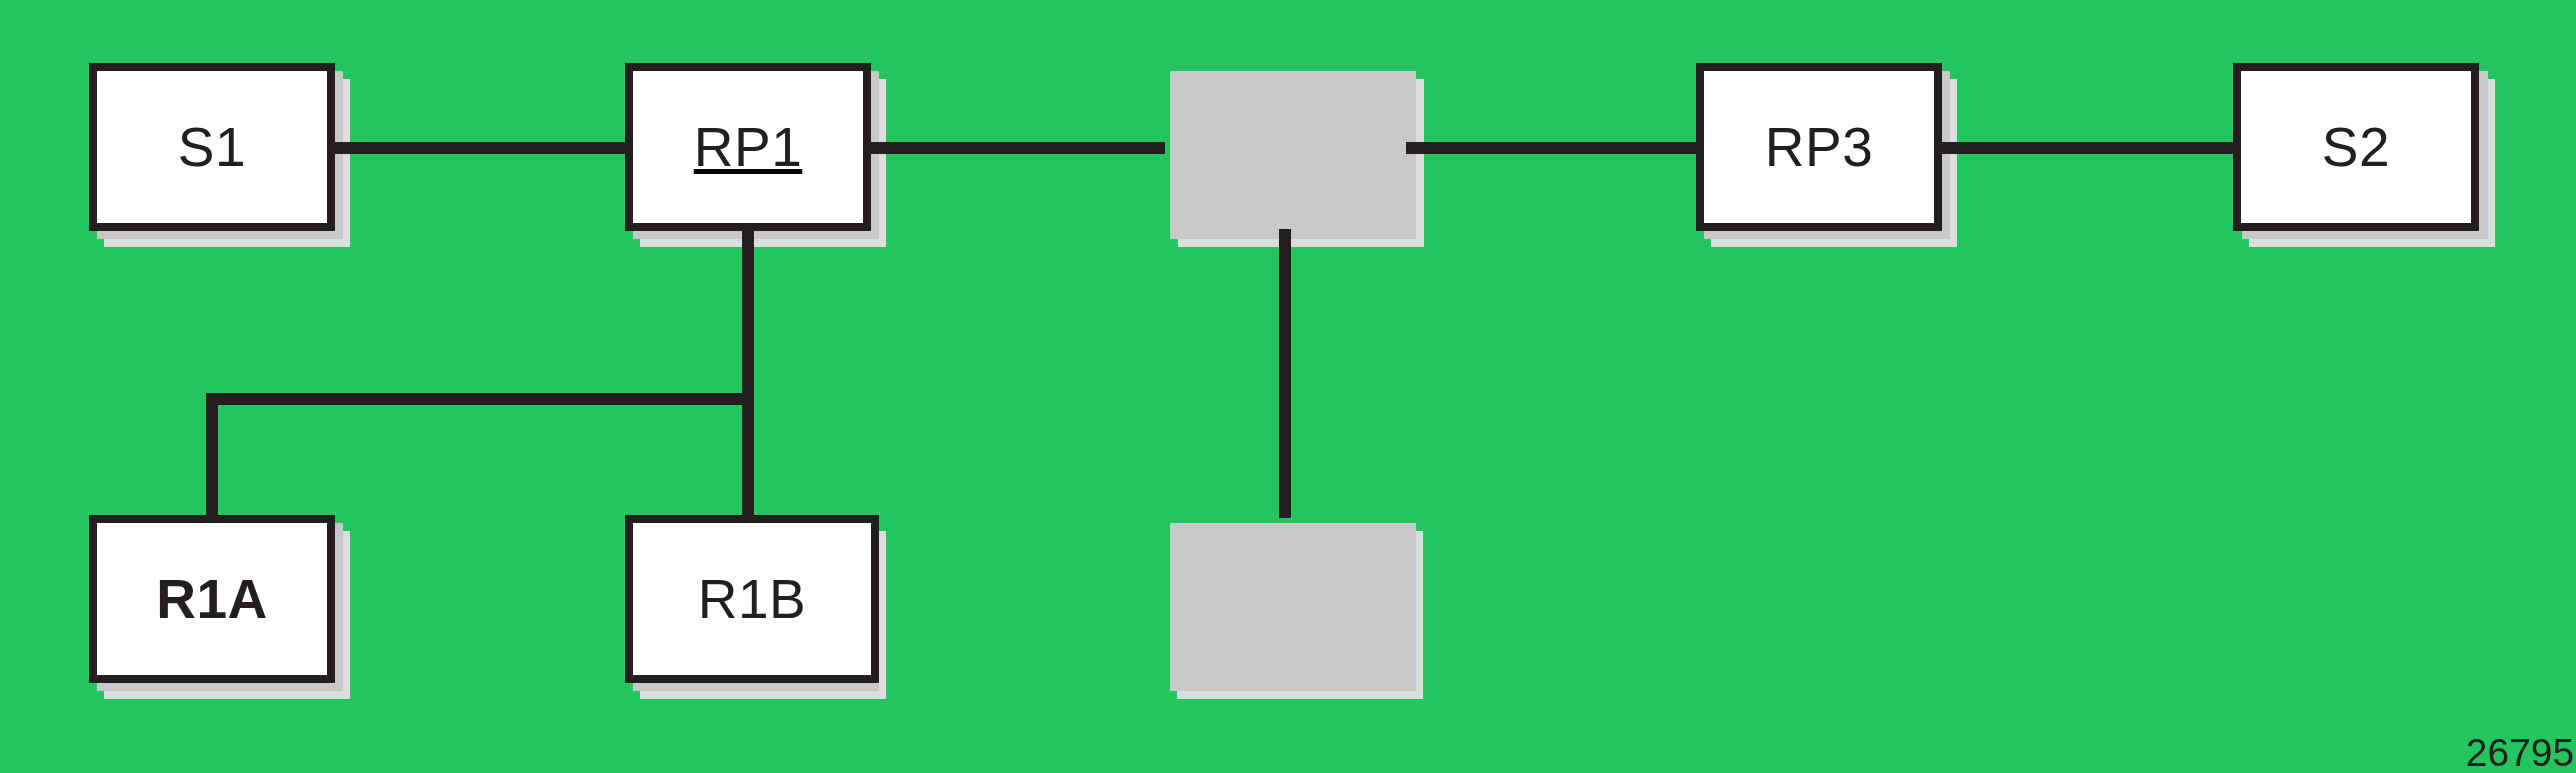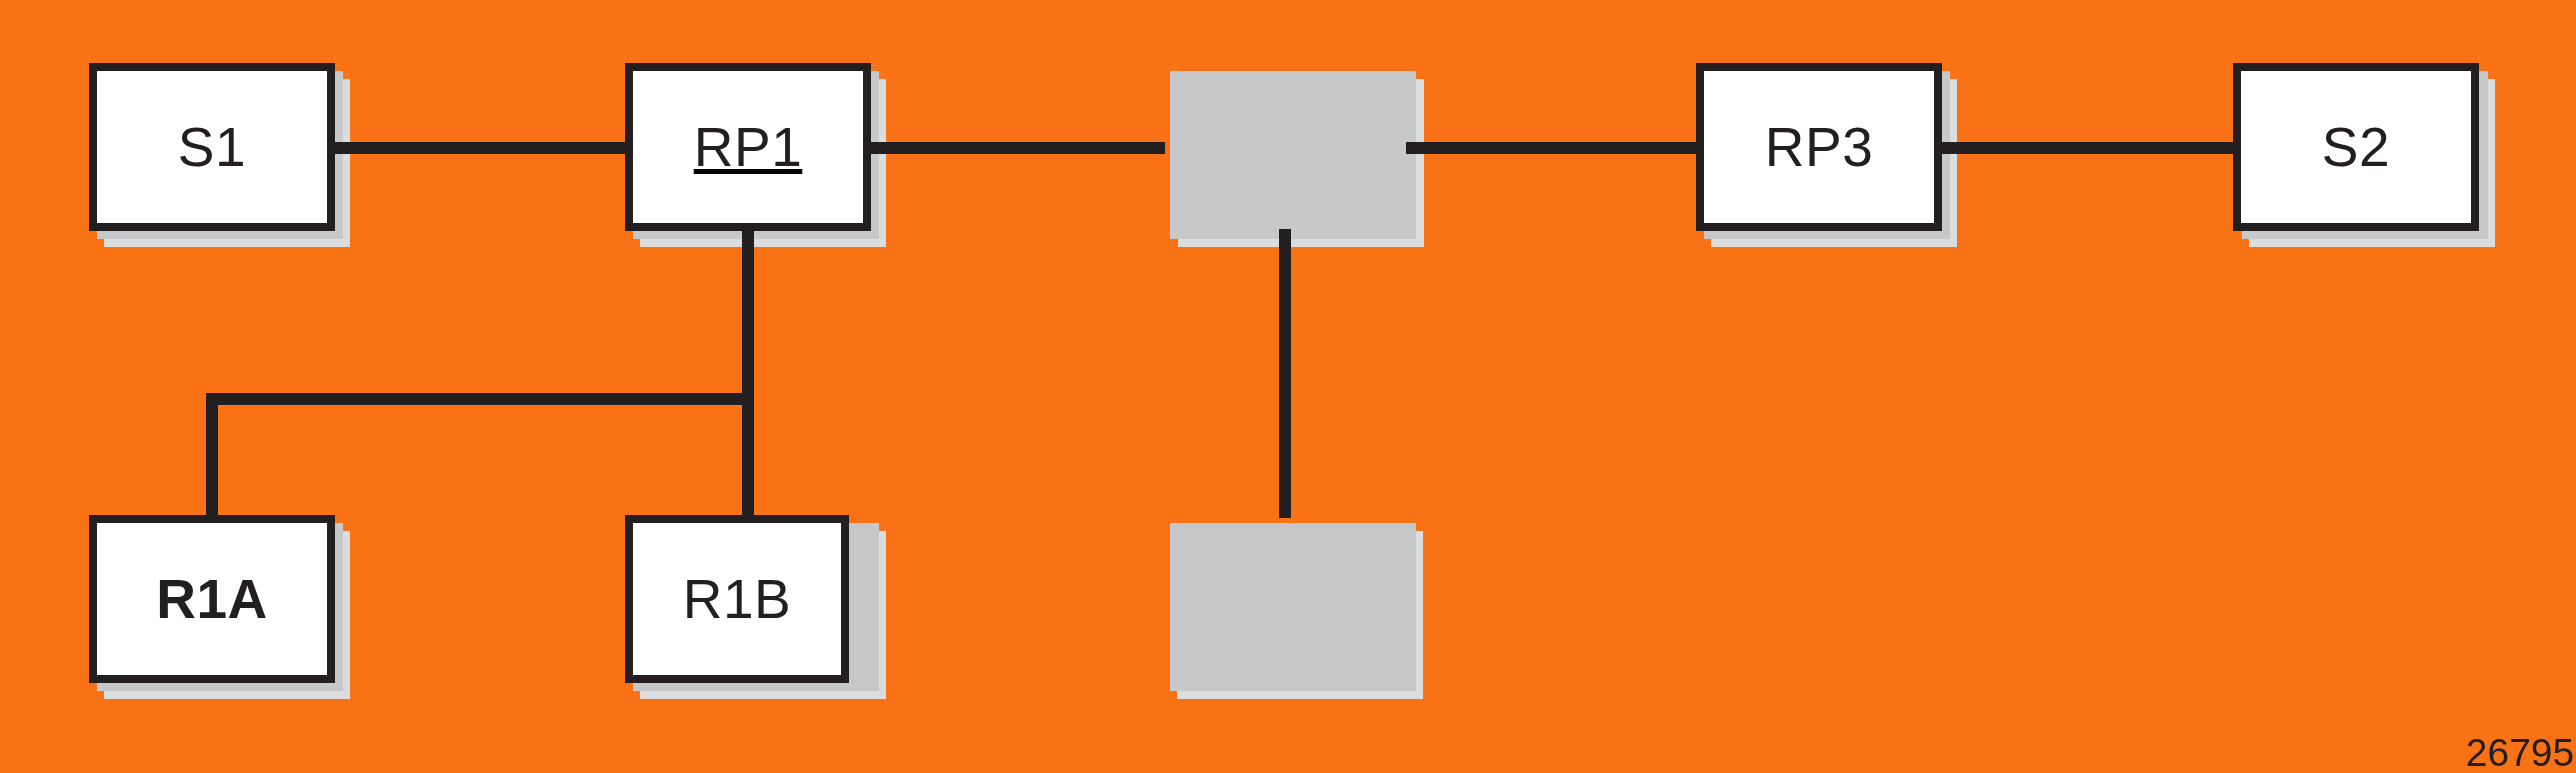--- a/index.html
+++ b/index.html
@@ -4,21 +4,21 @@
 <style>
   html, body {
     margin: 0;
     padding: 0;
     background: #ffffff;
   }
   .canvas {
     position: relative;
     width: 2576px;
     height: 774px;
-    background: #f97316;
+    background: #22c55e;
     overflow: hidden;
     font-family: "Liberation Sans", sans-serif;
   }
   #diagram { position: absolute; inset: 0; }
   .shadow {
     position: absolute;
   }
   .seg {
     position: absolute;
   }
@@ -82,19 +82,19 @@
       </div>
       <div class="node" style="left: 1696px; top: 63px; width: 246px; height: 168px; background: rgb(255, 255, 255); border-color: rgb(35, 31, 32);">
         <span class="label" style="color: rgb(35, 31, 32);">RP3</span>
       </div>
       <div class="node" style="left: 2233px; top: 63px; width: 246px; height: 168px; background: rgb(255, 255, 255); border-color: rgb(35, 31, 32);">
         <span class="label" style="color: rgb(35, 31, 32);">S2</span>
       </div>
       <div class="node" style="left: 89px; top: 515px; width: 246px; height: 168px; background: rgb(255, 255, 255); border-color: rgb(35, 31, 32); font-weight: bold;">
         <span class="label" style="color: rgb(35, 31, 32);">R1A</span>
       </div>
-      <div class="node" style="left: 625px; top: 515px; width: 224px; height: 168px; background: rgb(255, 255, 255); border-color: rgb(35, 31, 32);">
+      <div class="node" style="left: 625px; top: 515px; width: 254px; height: 168px; background: rgb(255, 255, 255); border-color: rgb(35, 31, 32);">
         <span class="label" style="color: rgb(35, 31, 32);">R1B</span>
       </div>
     </div>
   <div class="fignum" style="color: rgb(35, 31, 32);">26795</div>
 </div>
 
 
 </body></html>

